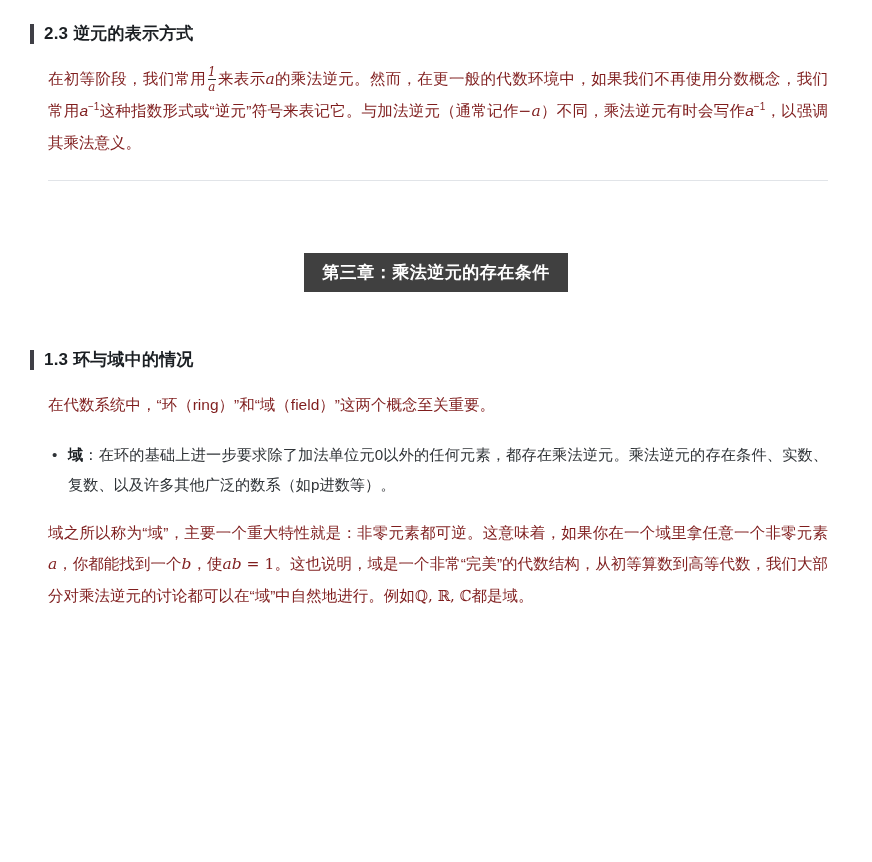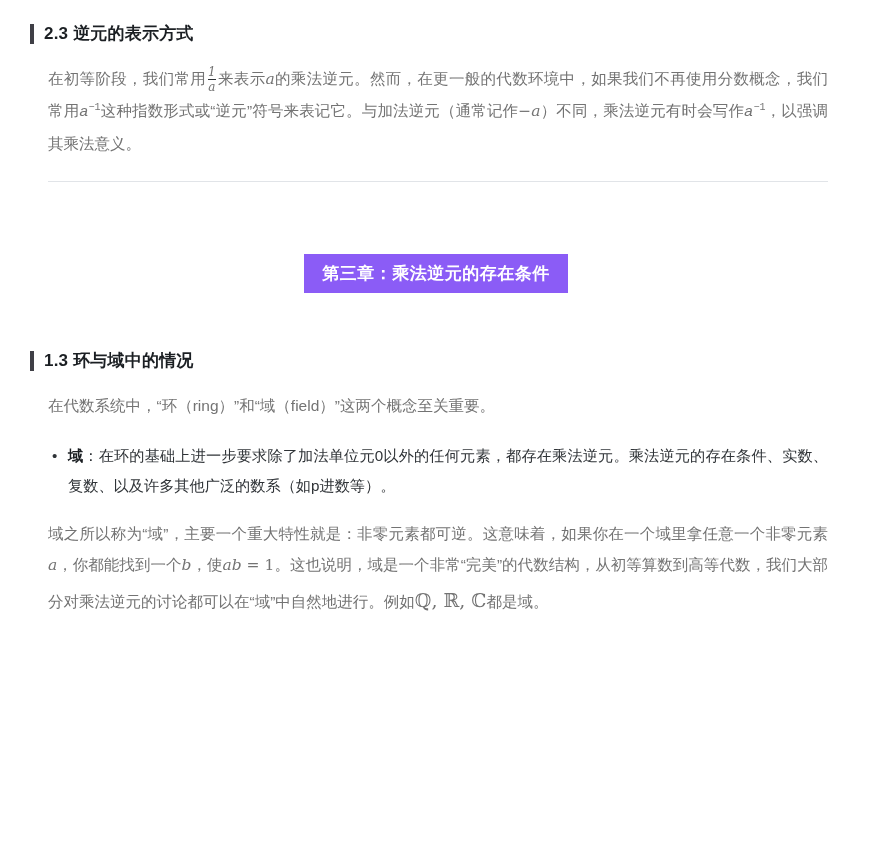--- a/index.html
+++ b/index.html
@@ -39,38 +39,38 @@
     color: #1b1f23;
     letter-spacing: 0.2px;
   }
 
   
   .para {
     margin: 0 0 20px 0;
     padding: 0 14px 0 18px;
     font-size: 15.5px;
     line-height: 2.0;
-    color: #737373;
+    color: #7f1d1d;
     text-align: justify;
   }
   .para:last-child { margin-bottom: 0; }
 
   
   .mi {
     font-family: "DejaVu Serif", serif;
     font-style: italic;
     font-size: 15.5px;
   }
   .mn {
     font-family: "DejaVu Serif", serif;
     font-style: normal;
     font-size: 15.5px;
   }
   .msup {
-    font-family: Liberation Mono, monospace;
+    font-family: Liberation Sans, sans-serif;
     font-style: italic;
     font-size: 15.5px;
   }
   .msup sup {
     font-size: 10px;
     font-style: normal;
     vertical-align: super;
   }
   .frac {
     display: inline-block;
@@ -96,21 +96,21 @@
     margin: 22px 14px 0 18px;
   }
 
   
   .chapter-wrap {
     display: flex;
     justify-content: center;
     margin: 72px 0 56px 0;
   }
   .chapter-banner {
-    background: #8b5cf6;
+    background: #404040;
     color: #ffffff;
     font-size: 17px;
     font-weight: bold;
     padding: 8px 18px;
     letter-spacing: 0.5px;
     white-space: nowrap;
   }
 
   
   .blist {
@@ -132,21 +132,21 @@
     position: absolute;
     left: 0;
     top: 0;
     color: #2f3337;
   }
   .blist .term {
     font-weight: bold;
     color: #1b1f23;
   }
 
-  .bb { font-family: "DejaVu Serif", serif; font-size: 19px; }
+  .bb { font-family: "DejaVu Serif", serif; font-size: 15px; }
 </style>
 </head>
 <body>
 
 <div class="page">
 
   <div class="sec-head">
     <div class="sec-bar"></div>
     <div class="sec-title">2.3 逆元的表示方式</div>
   </div>

